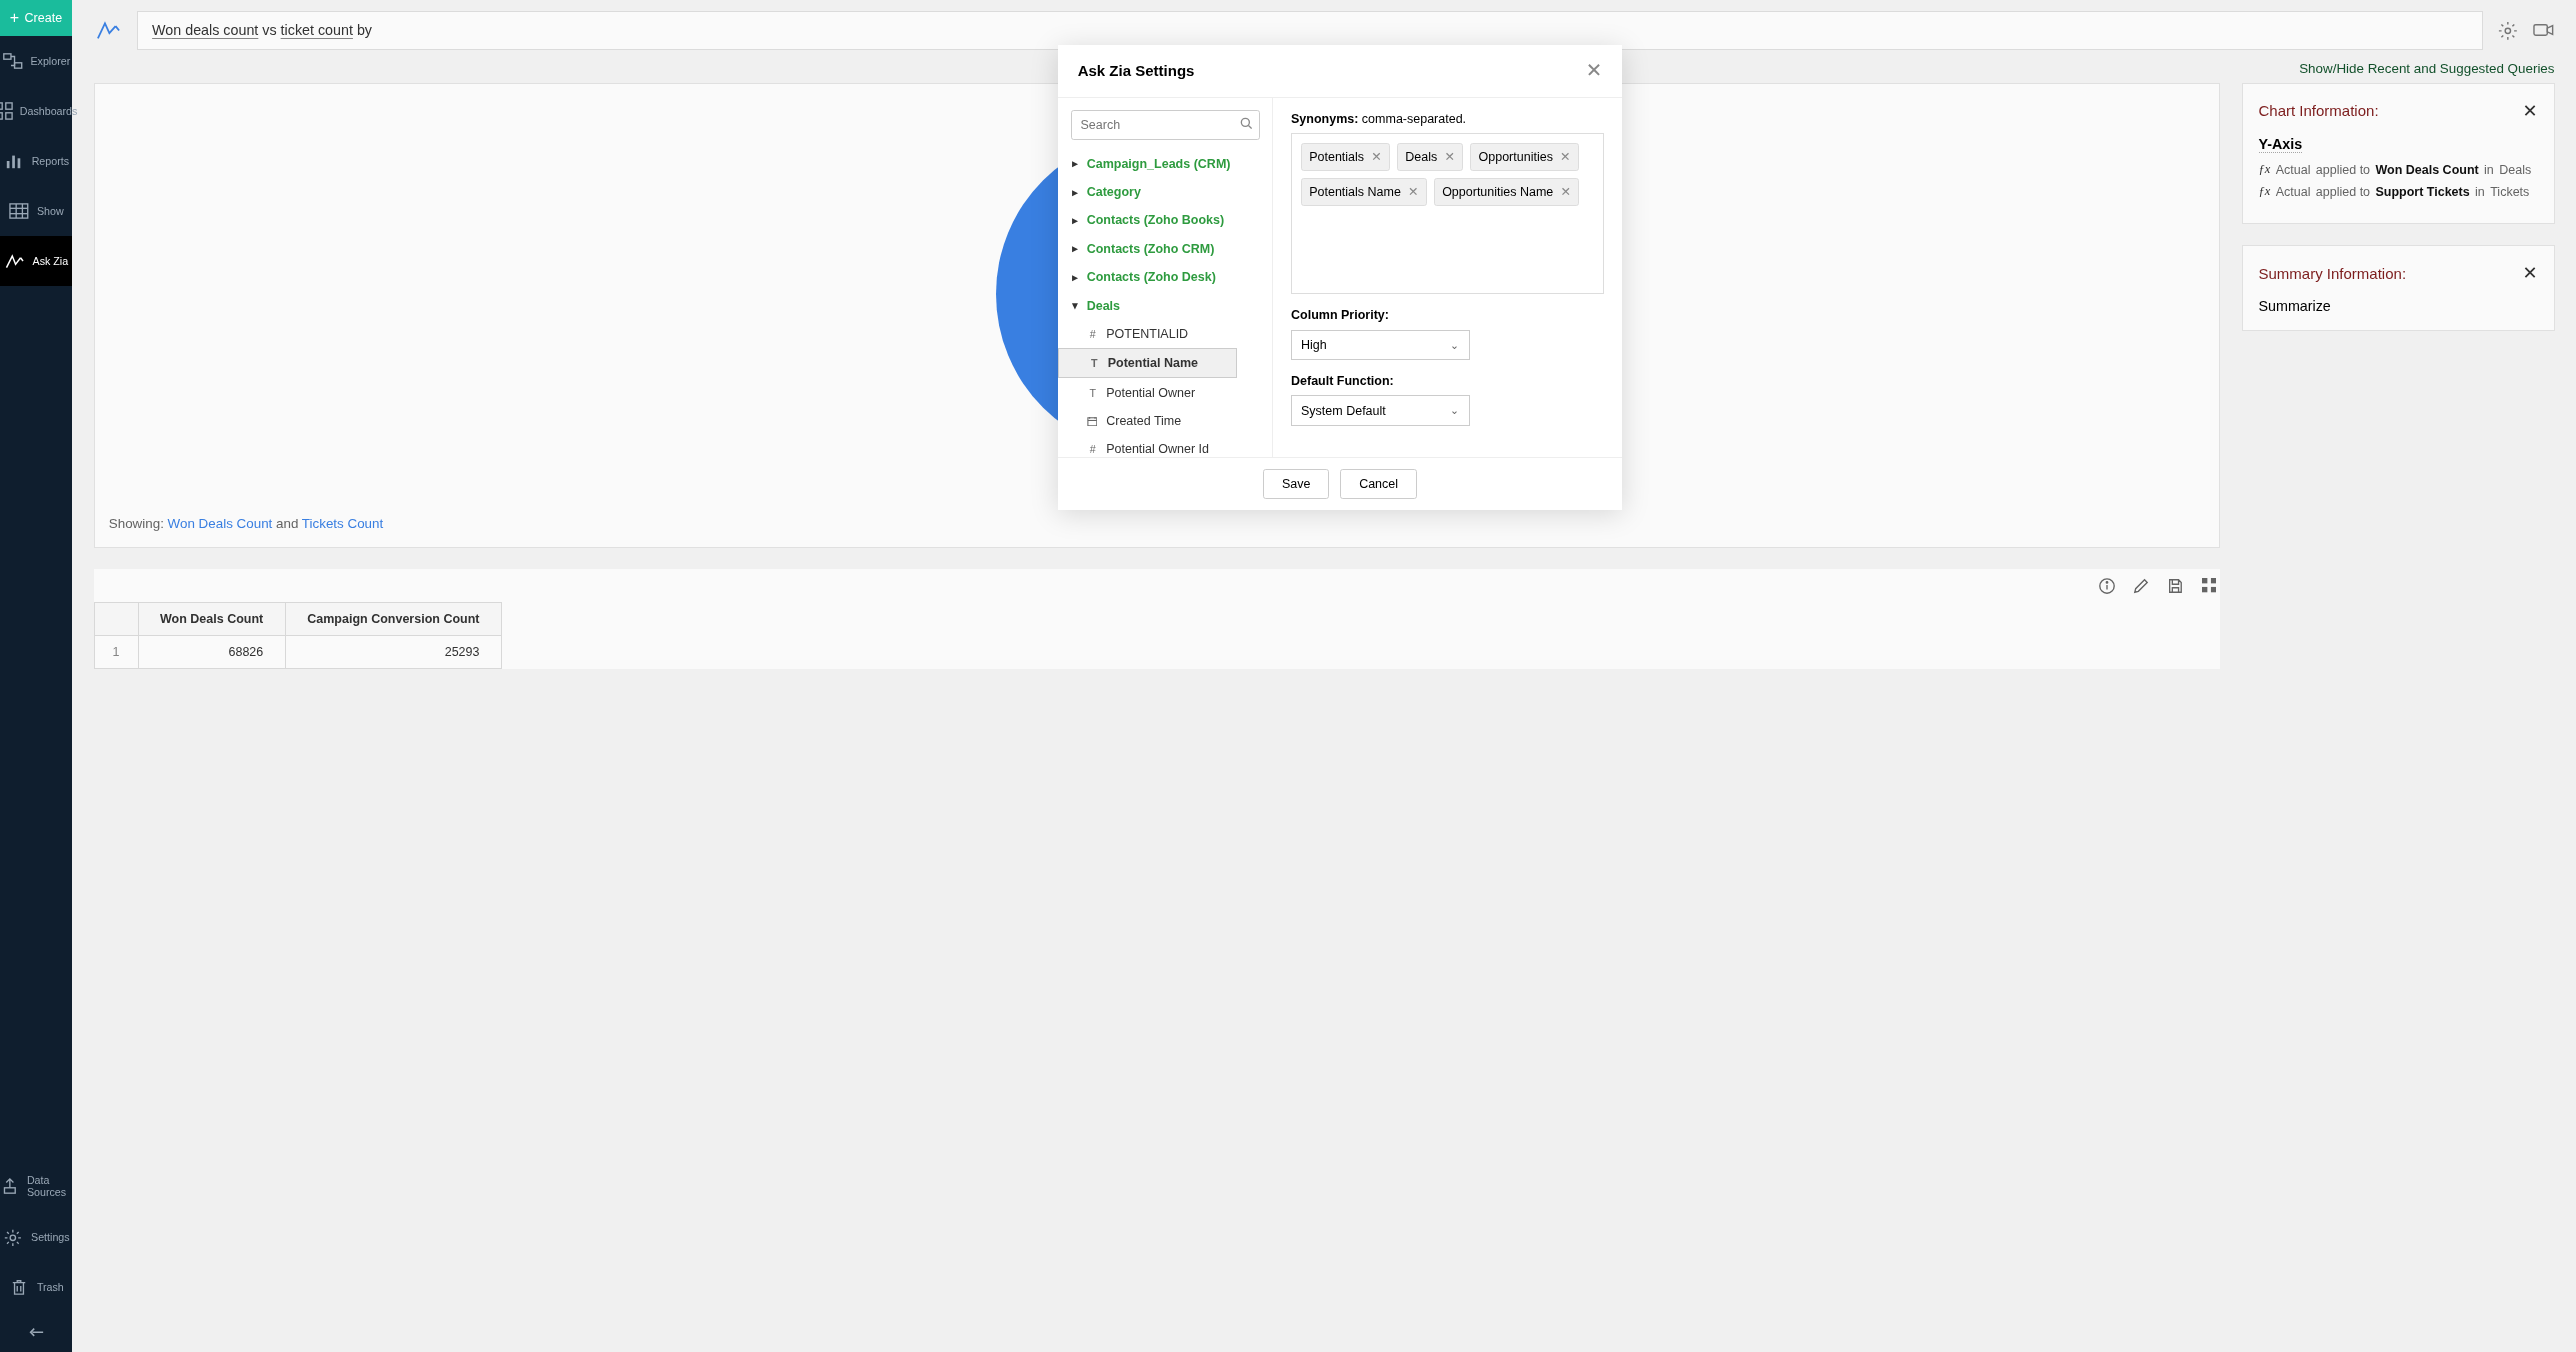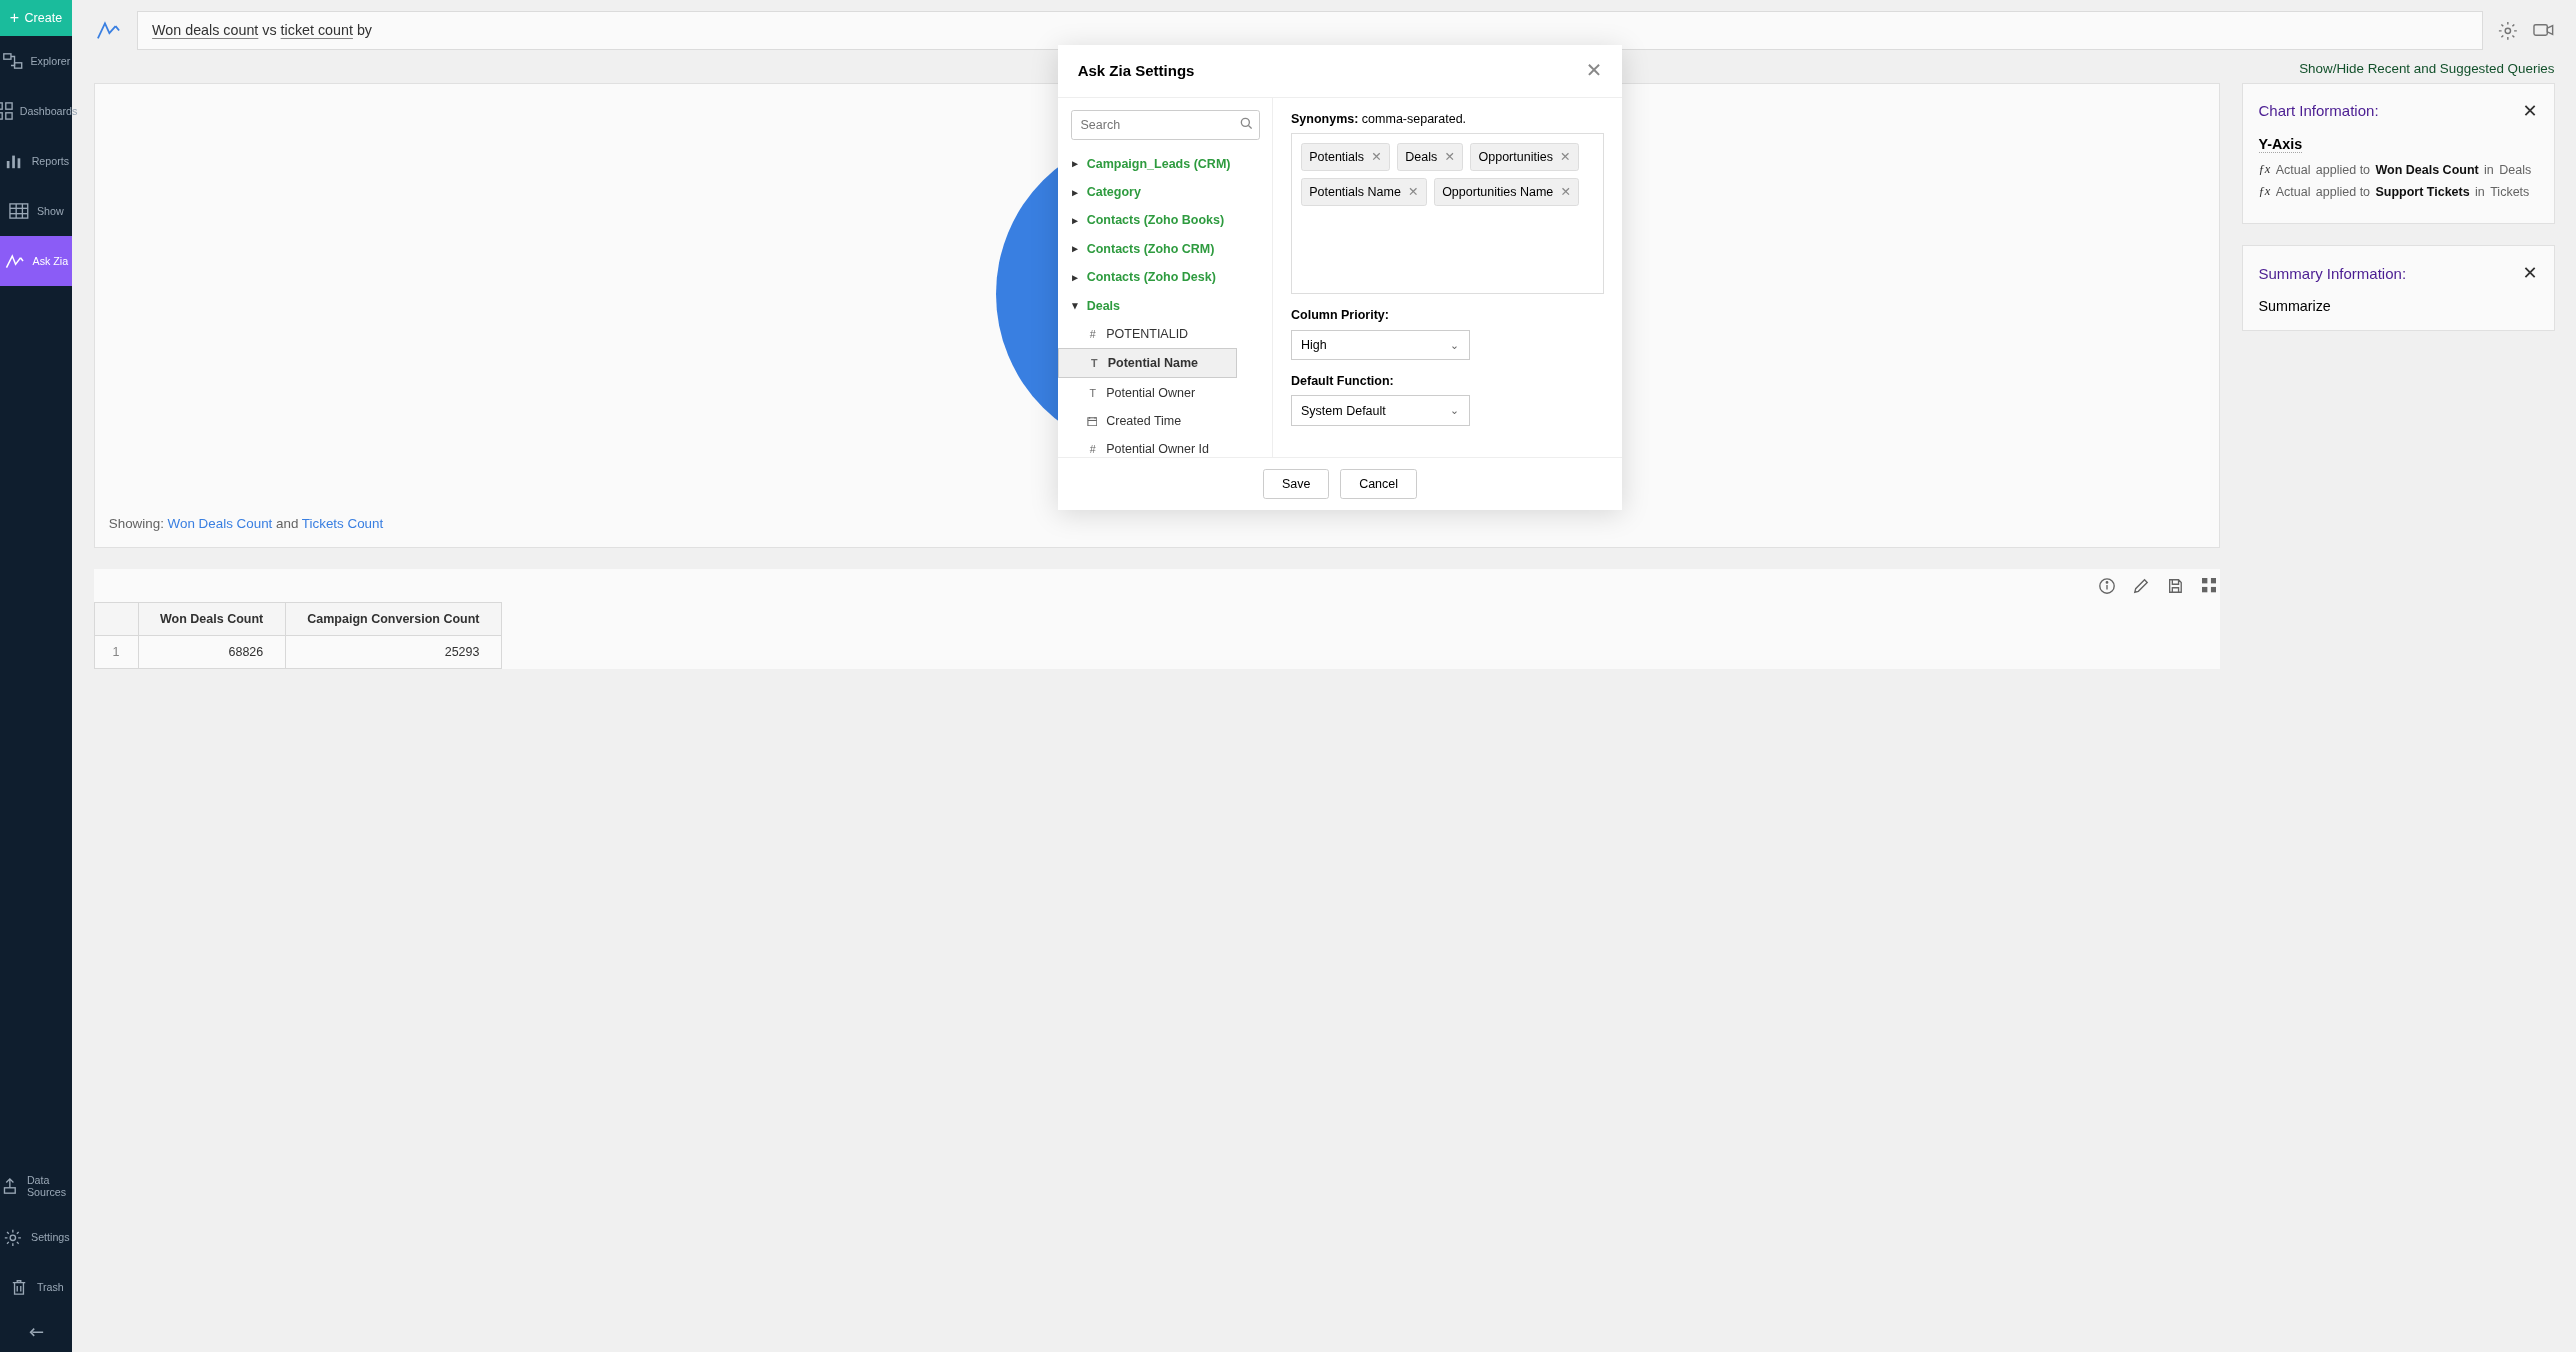--- a/index.html
+++ b/index.html
@@ -5,21 +5,21 @@
 * { margin: 0; padding: 0; box-sizing: border-box; font-family: -apple-system, BlinkMacSystemFont, "Segoe UI", Arial, sans-serif; }
 body { background: #f5f5f5; overflow: hidden; }
 
 .app { display: flex; height: 100vh; }
 
 
 .sidebar { width: 72px; background: #0f1e2e; display: flex; flex-direction: column; color: #fff; }
 .create-btn { background: #1abc9c; color: #fff; height: 36px; display: flex; align-items: center; justify-content: center; gap: 5.4px; font-size: 12.5px; cursor: pointer; }
 .create-btn .plus { font-size: 16px; font-weight: 300; }
 .nav-item { display: flex; flex-direction: row; align-items: center; justify-content: center; padding: 14.3px 0; gap: 7.2px; font-size: 10.7px; color: #9aa8b6; cursor: pointer; }
-.nav-item.active { background: #8b5cf6; color: #fff; }
+.nav-item.active { background: #000000; color: #fff; }
 .nav-icon { width: 21.5px; height: 21.5px; display: flex; align-items: center; justify-content: center; }
 .nav-spacer { flex: 1; }
 
 
 .main { flex: 1; display: flex; flex-direction: column; min-width: 0; position: relative; }
 
 .topbar { display: flex; align-items: center; padding: 10.7px 21.5px; gap: 14.3px; }
 .zia-logo { width: 29px; height: 29px; display: flex; align-items: center; justify-content: center; }
 .search-bar { flex: 1; background: #fff; border: 0.9px solid #e0e0e0; padding: 10.7px 14.3px; font-size: 14.3px; color: #333; }
 .search-bar .under { text-decoration: underline; text-decoration-color: #888; text-underline-offset: 2.7px; }
@@ -42,21 +42,21 @@
 .tool-ico { width: 21.5px; height: 21.5px; display: flex; align-items: center; justify-content: center; color: #666; cursor: pointer; }
 table { border-collapse: collapse; }
 th, td { border: 0.9px solid #ddd; padding: 9px 21.5px; font-size: 12.5px; }
 th { font-weight: 600; color: #333; background: #fafafa; }
 td { text-align: right; color: #333; }
 td.idx { text-align: center; color: #888; padding: 9px 7.2px; }
 
 .right-col { width: 313px; display: flex; flex-direction: column; gap: 21.5px; }
 .info-card { background: #fff; border: 0.9px solid #e5e5e5; padding: 16px; }
 .info-head { display: flex; justify-content: space-between; align-items: center; margin-bottom: 14.3px; }
-.info-title { color: #4c1d95; font-size: 15px; }
+.info-title { color: #7f1d1d; font-size: 15px; }
 .close-x { font-size: 18px; color: #333; cursor: pointer; }
 .yaxis-h { font-size: 14.3px; font-weight: 600; margin-bottom: 9px; border-bottom: 0.9px dotted #aaa; display: inline-block; }
 .fx-line { display: flex; gap: 5.4px; font-size: 12.5px; margin-bottom: 7.2px; color: #666; flex-wrap: wrap; align-items: center; }
 .fx-ico { font-style: italic; font-family: Georgia, serif; color: #333; }
 .fx-line b { color: #111; font-weight: 600; }
 .summarize-h { font-size: 14.3px; margin-top: 7.2px; }
 
 
 .overlay { position: absolute; inset: 0; background: rgba(0,0,0,0.02); display: flex; justify-content: center; pointer-events: none; }
 .modal { pointer-events: auto; background: #fff; width: 564px; margin-top: 45px; box-shadow: 0 3.6px 27px rgba(0,0,0,0.15); display: flex; flex-direction: column; max-height: 465px; margin-left: 32px; }

